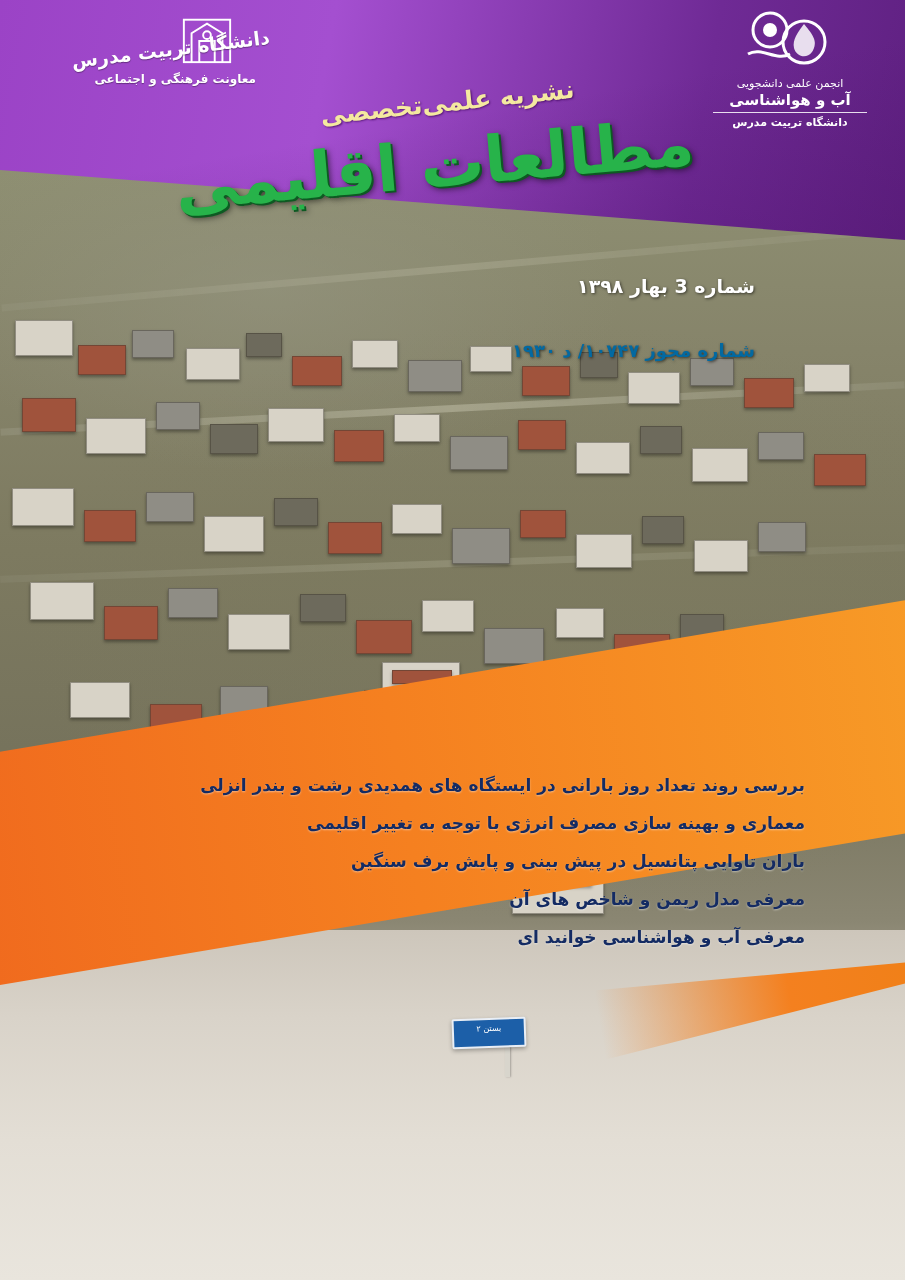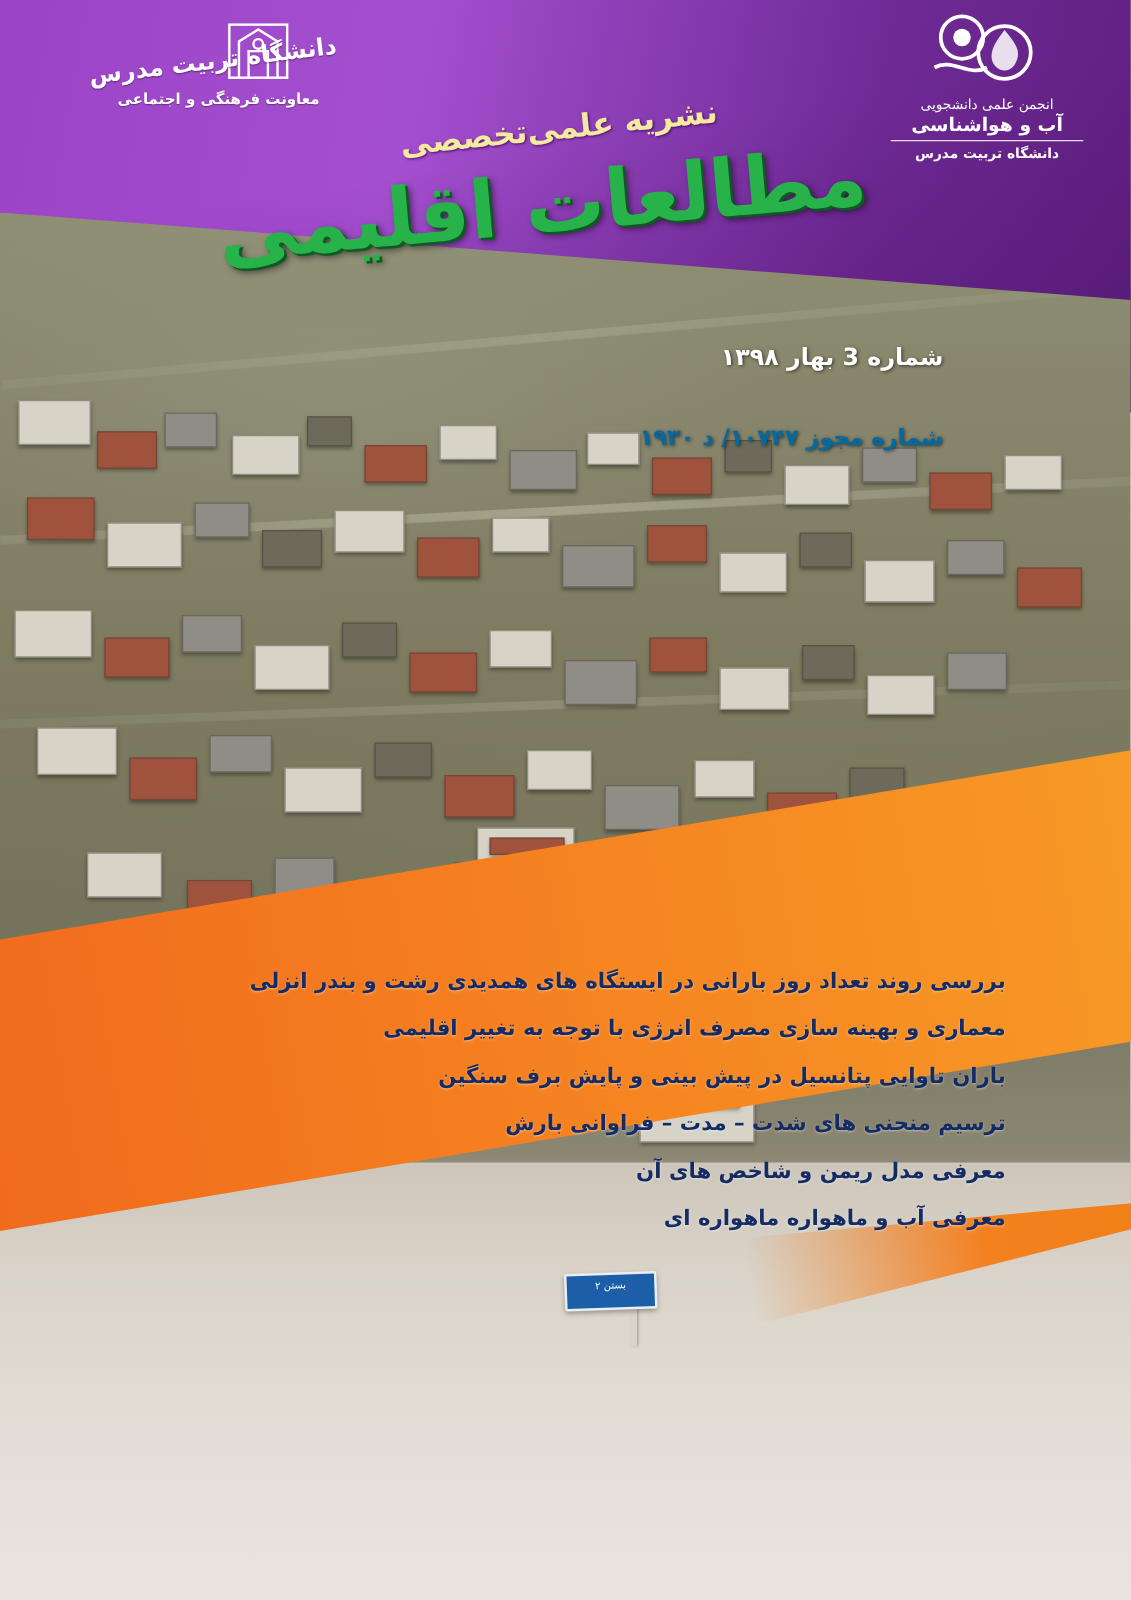--- a/index.html
+++ b/index.html
@@ -373,18 +373,17 @@
   <div class="tagline">نشریه علمی‌تخصصی</div>
   <div class="main-title">مطالعات اقلیمی</div>
 
   <div class="issue">شماره 3 بهار ۱۳۹۸</div>
   <div class="license">شماره مجوز ۱۰۷۴۷/ د ۱۹۳۰</div>
 
   <ul class="contents-list">
     <li>بررسی روند تعداد روز بارانی در ایستگاه های همدیدی رشت و بندر انزلی</li>
     <li>معماری و بهینه سازی مصرف انرژی با توجه به تغییر اقلیمی</li>
     <li>باران تاوایی پتانسیل در پیش بینی و پایش برف سنگین</li>
-    <li>ترسیم منحنی های شدت – مدت – فراوانی بارش</li>
     <li>معرفی مدل ریمن و شاخص های آن</li>
-    <li>معرفی آب و ماهواره ماهواره ای</li>
+    <li>معرفی آب و هواشناسی خوانید ای</li>
   </ul>
 
 </div>
 
 </body></html>

